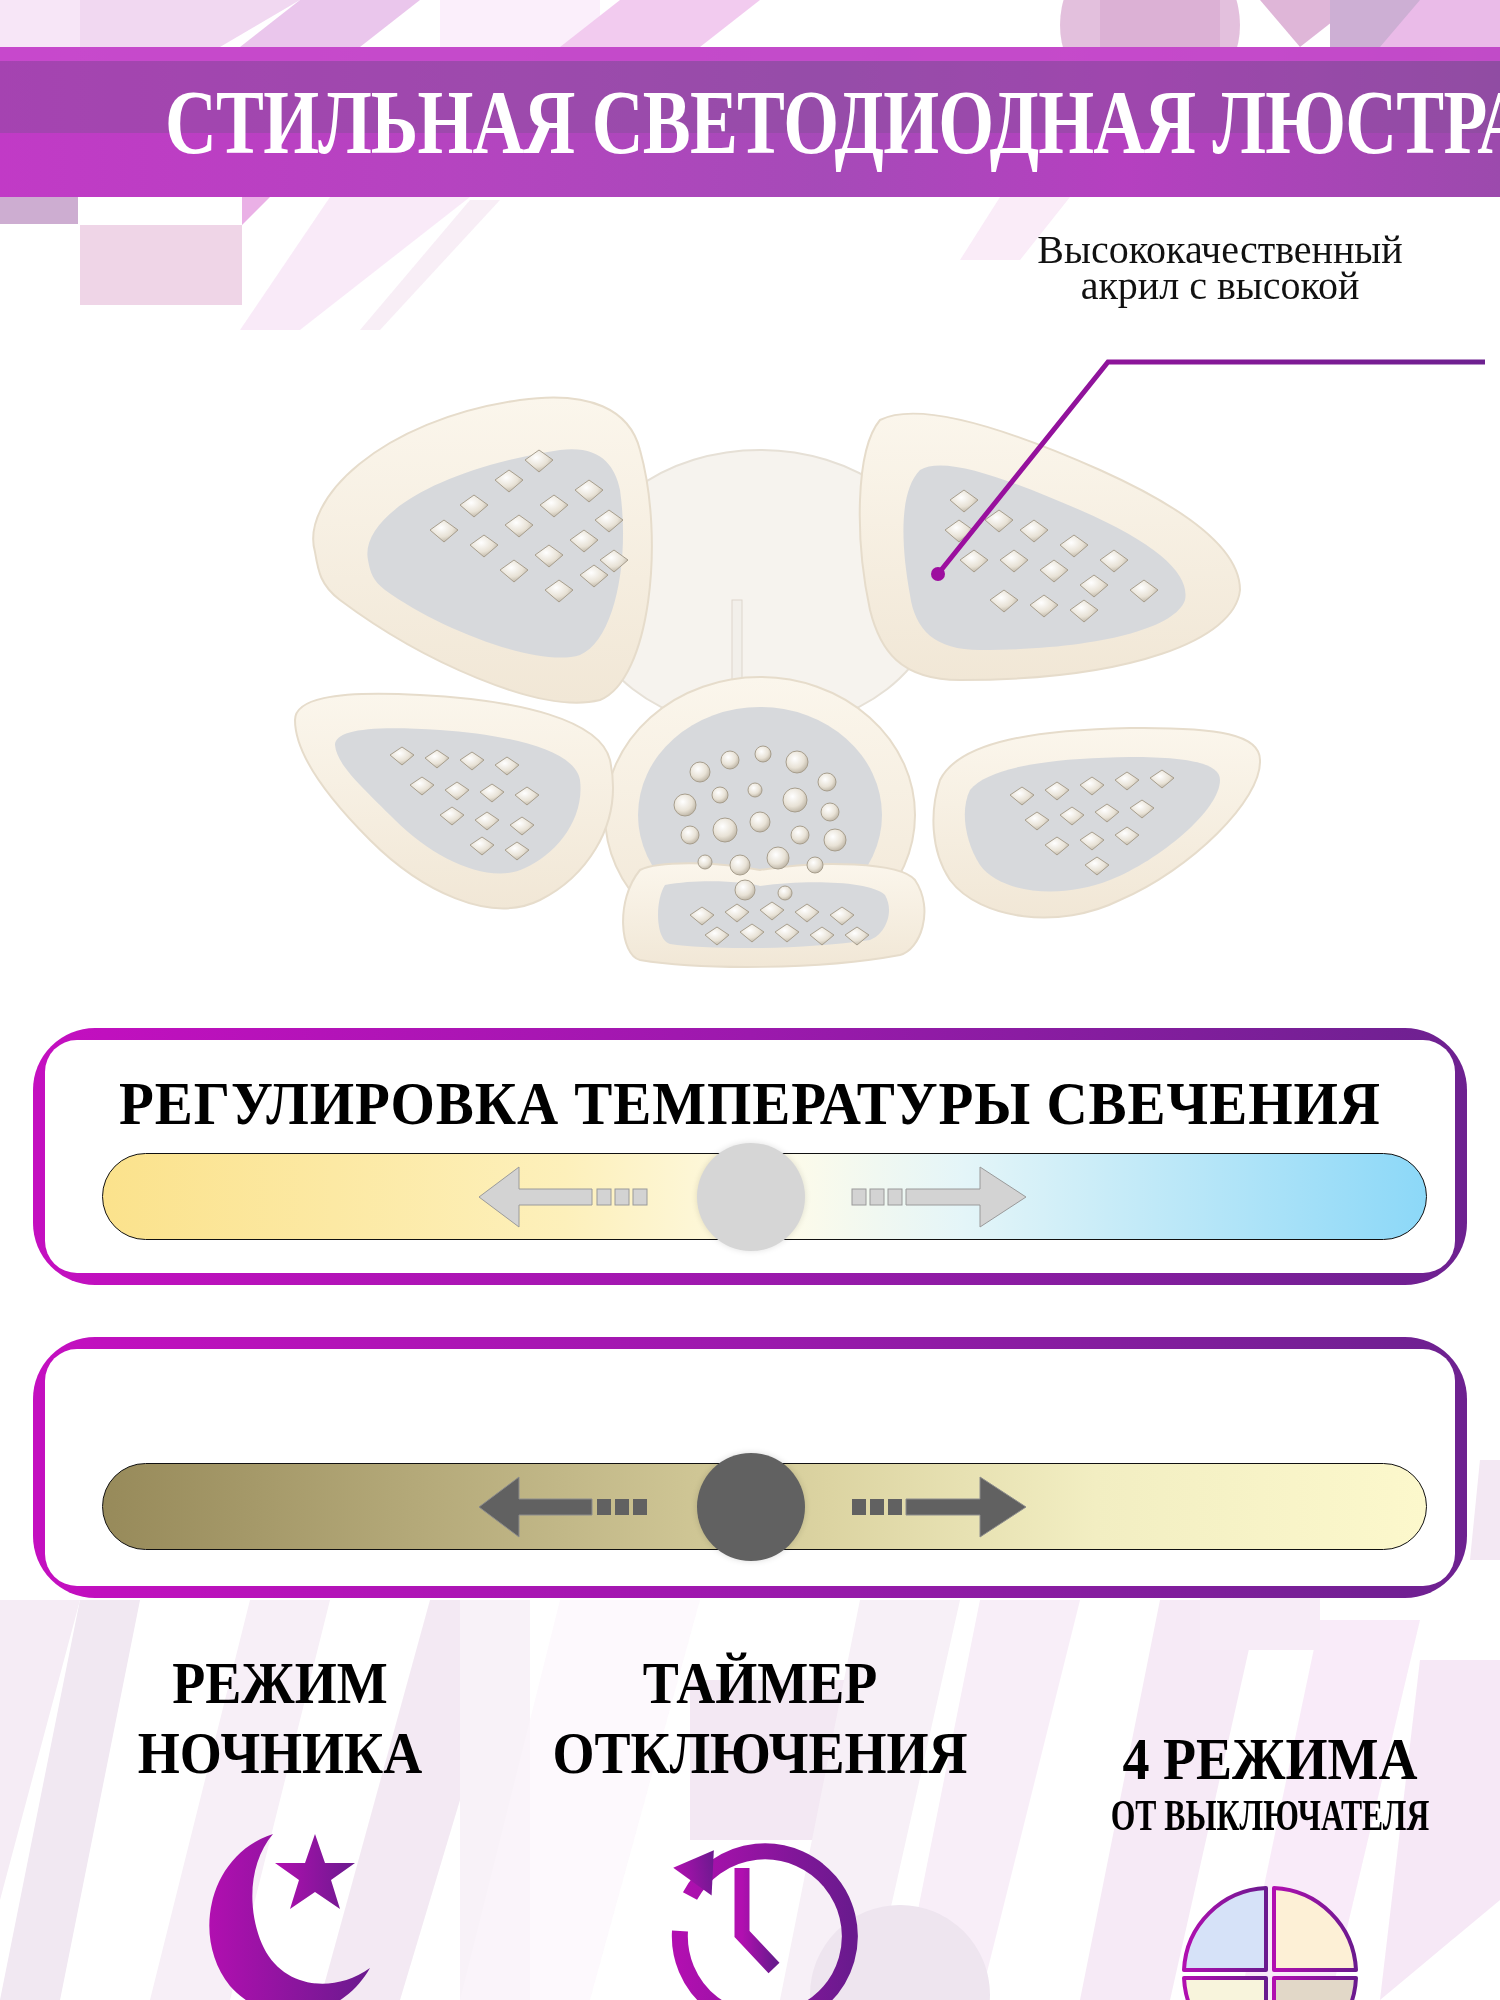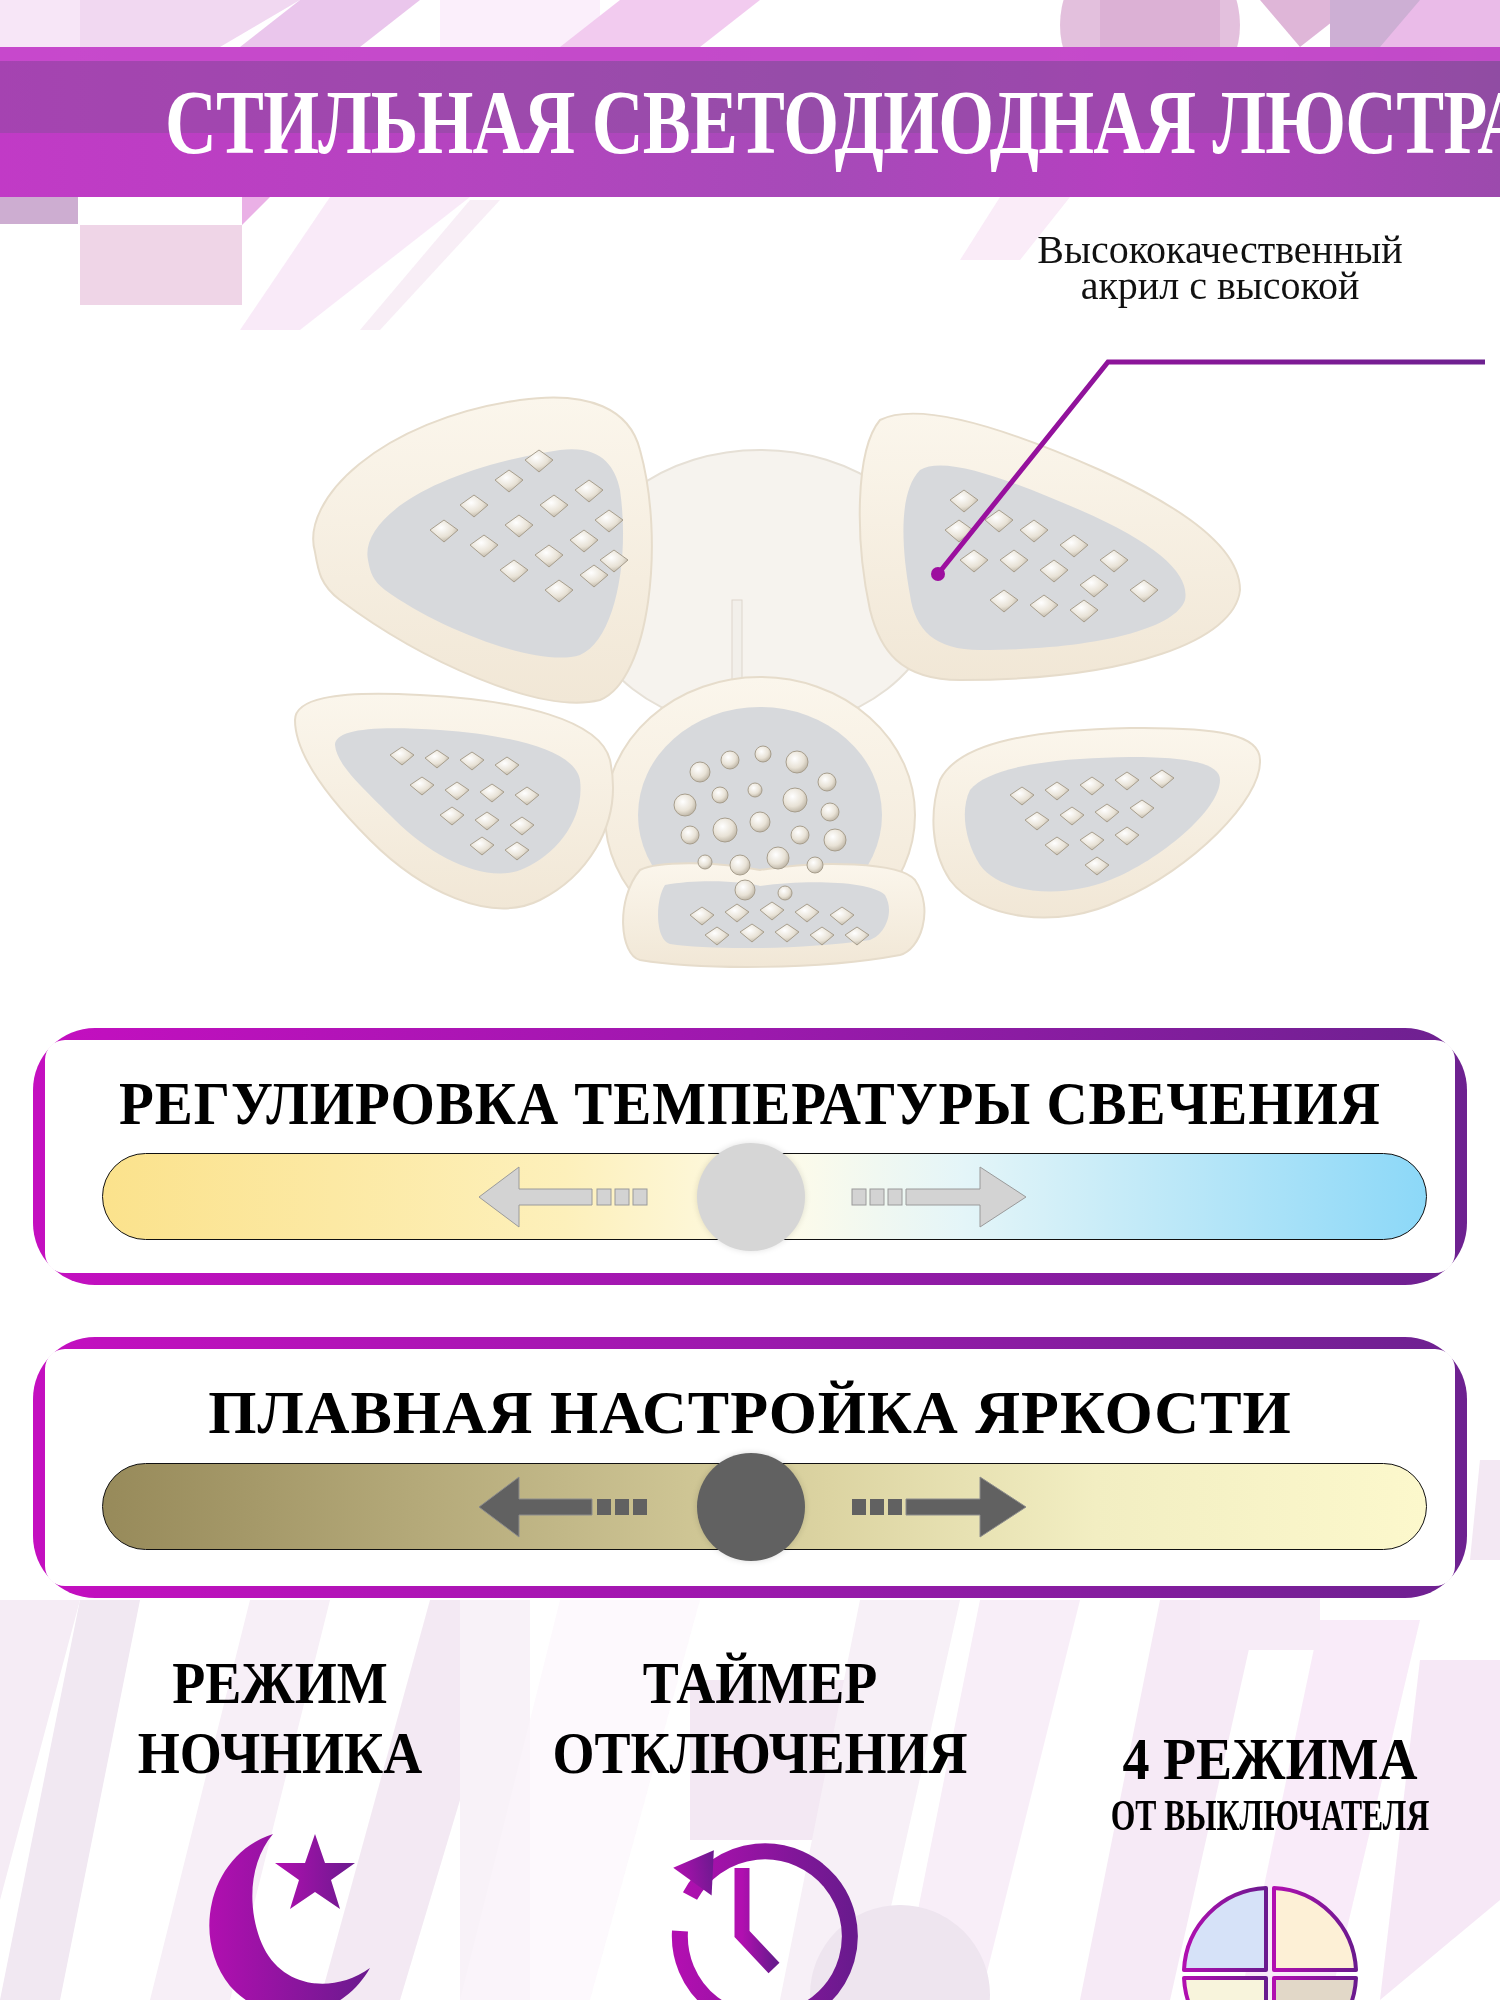--- a/index.html
+++ b/index.html
@@ -18,21 +18,21 @@
     font-size:92px; letter-spacing:-1px; transform:scaleX(.78); transform-origin:center; white-space:nowrap; }
 
   
   .callout { position:absolute; right:20px; top:232px; width:520px; text-align:right;
     font-family:Liberation Serif, serif; font-size:40px; line-height:36px; color:#111; }
   .callout span { display:block; text-align:center; }
 
   
   .panel { position:absolute; left:33px; width:1434px; border-radius:62px; padding:12px;
     background:linear-gradient(90deg,#c40fc0 0%,#9c19ad 50%,#6d2190 100%); box-sizing:border-box; }
-  .panel-inner { width:100%; height:100%; background:#fff; border-radius:20px; position:relative; }
+  .panel-inner { width:100%; height:100%; background:#fff; border-radius:32px; position:relative; }
   .panel-title { position:absolute; left:0; width:100%; text-align:center; color:#000;
     font-family:"Liberation Serif",serif; font-weight:bold; font-size:62px; letter-spacing:1px; white-space:nowrap; }
   .track { position:absolute; left:57px; width:1325px; height:87px; border:1.5px solid #111;
     border-radius:44px; box-sizing:border-box; }
   .knob { position:absolute; width:108px; height:108px; border-radius:50%; }
   .arrow { position:absolute; }
 
   
   .feature { position:absolute; text-align:center; }
   .feature-title { font-family:"Liberation Serif",serif; font-weight:bold; color:#000; white-space:nowrap; }
@@ -259,21 +259,20 @@
       <rect x="2" y="24" width="14" height="16" fill="#d3d3d3" stroke="#9a9a9a"></rect>
       <rect x="20" y="24" width="14" height="16" fill="#d3d3d3" stroke="#9a9a9a"></rect>
       <rect x="38" y="24" width="14" height="16" fill="#d3d3d3" stroke="#9a9a9a"></rect>
       <polygon points="56,24 130,24 130,2 176,32 130,62 130,40 56,40" fill="#d3d3d3" stroke="#9a9a9a" stroke-width="1"></polygon>
     </svg>
   </div>
 </section>
 
 <section class="panel" style="top:1337px;height:261px">
   <div class="panel-inner">
-    <div class="panel-title" style="top:28px">ПЛАВНАЯ НАСТРОЙКА ЯРКОСТИ</div>
     <div class="track" style="top:114px;background:linear-gradient(90deg,#978a5a 0%,#c2b888 35%,#dcd4a2 55%,#f2eec2 75%,#fcf8cc 100%)"></div>
     <div class="knob" style="left:652px;top:104px;background:#616161;box-shadow:0 0 6px rgba(0,0,0,.15)"></div>
     <svg class="arrow" style="left:432px;top:126px" width="180" height="65" viewBox="0 0 180 65">
       <polygon points="2,32 42,2 42,24 115,24 115,40 42,40 42,62" fill="#616161" stroke="#8c8c8c" stroke-width="1"></polygon>
       <rect x="120" y="24" width="14" height="16" fill="#616161"></rect>
       <rect x="138" y="24" width="14" height="16" fill="#616161"></rect>
       <rect x="156" y="24" width="14" height="16" fill="#616161"></rect>
     </svg>
     <svg class="arrow" style="left:805px;top:126px" width="180" height="65" viewBox="0 0 180 65">
       <rect x="2" y="24" width="14" height="16" fill="#616161"></rect>

